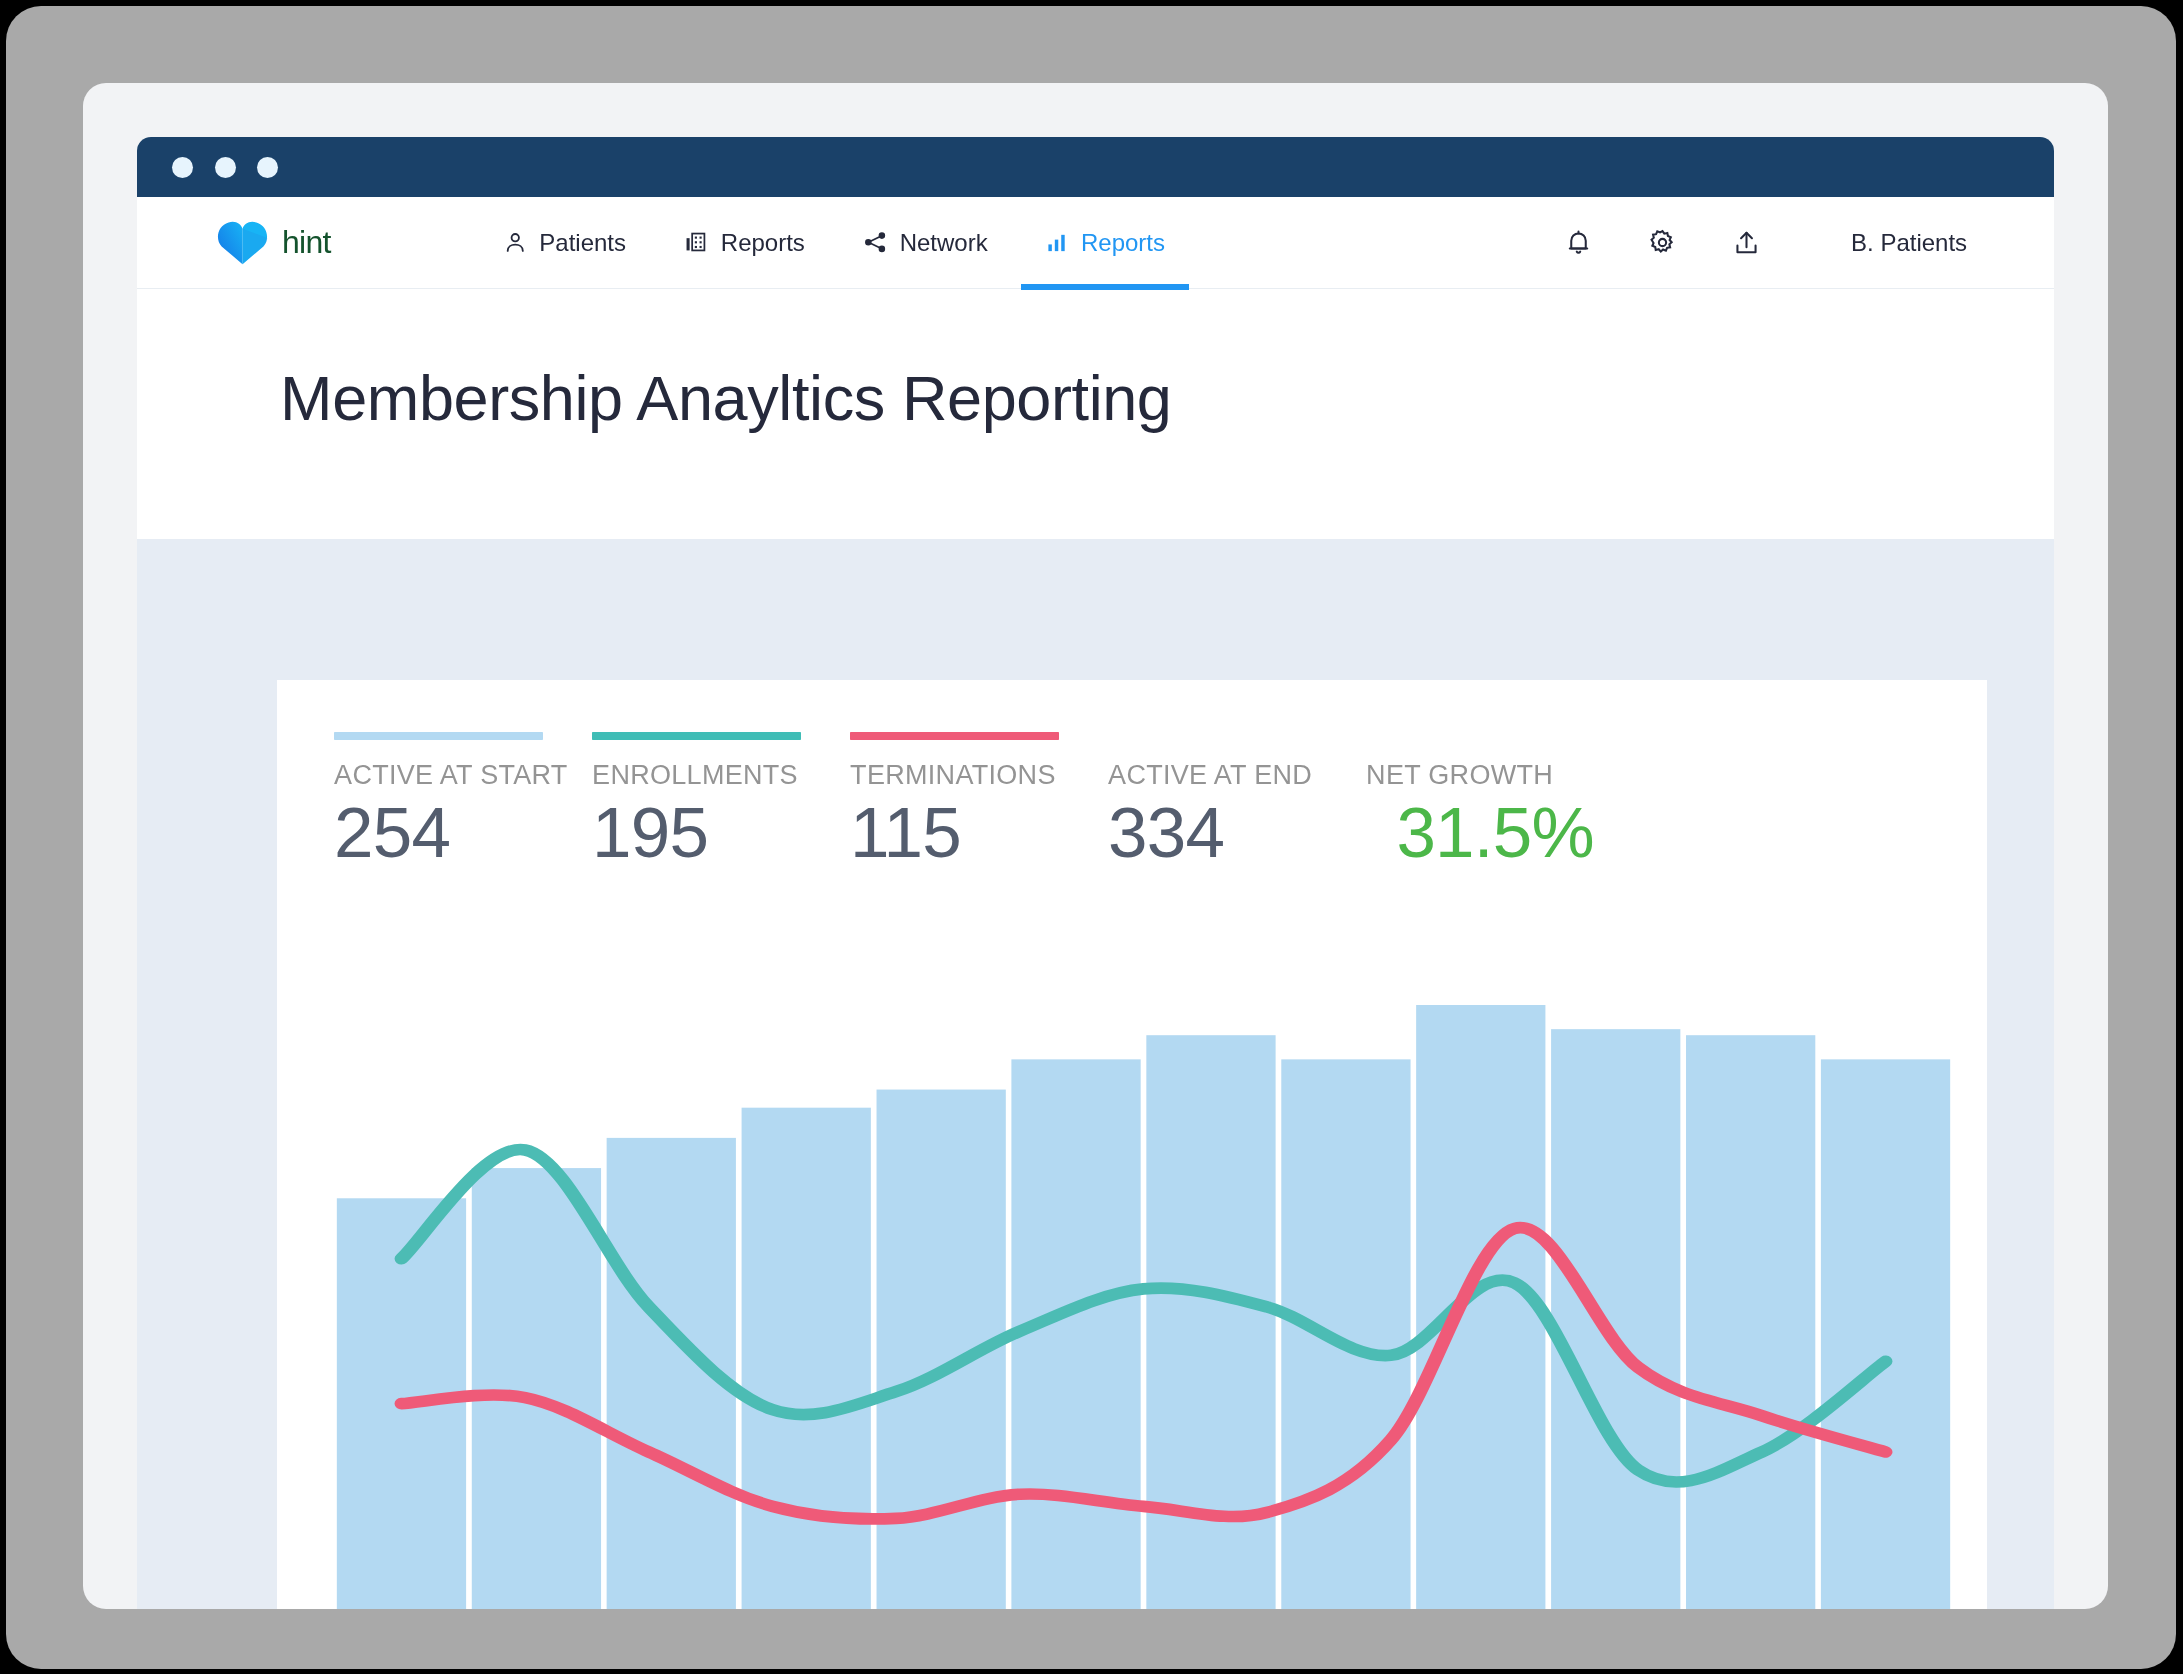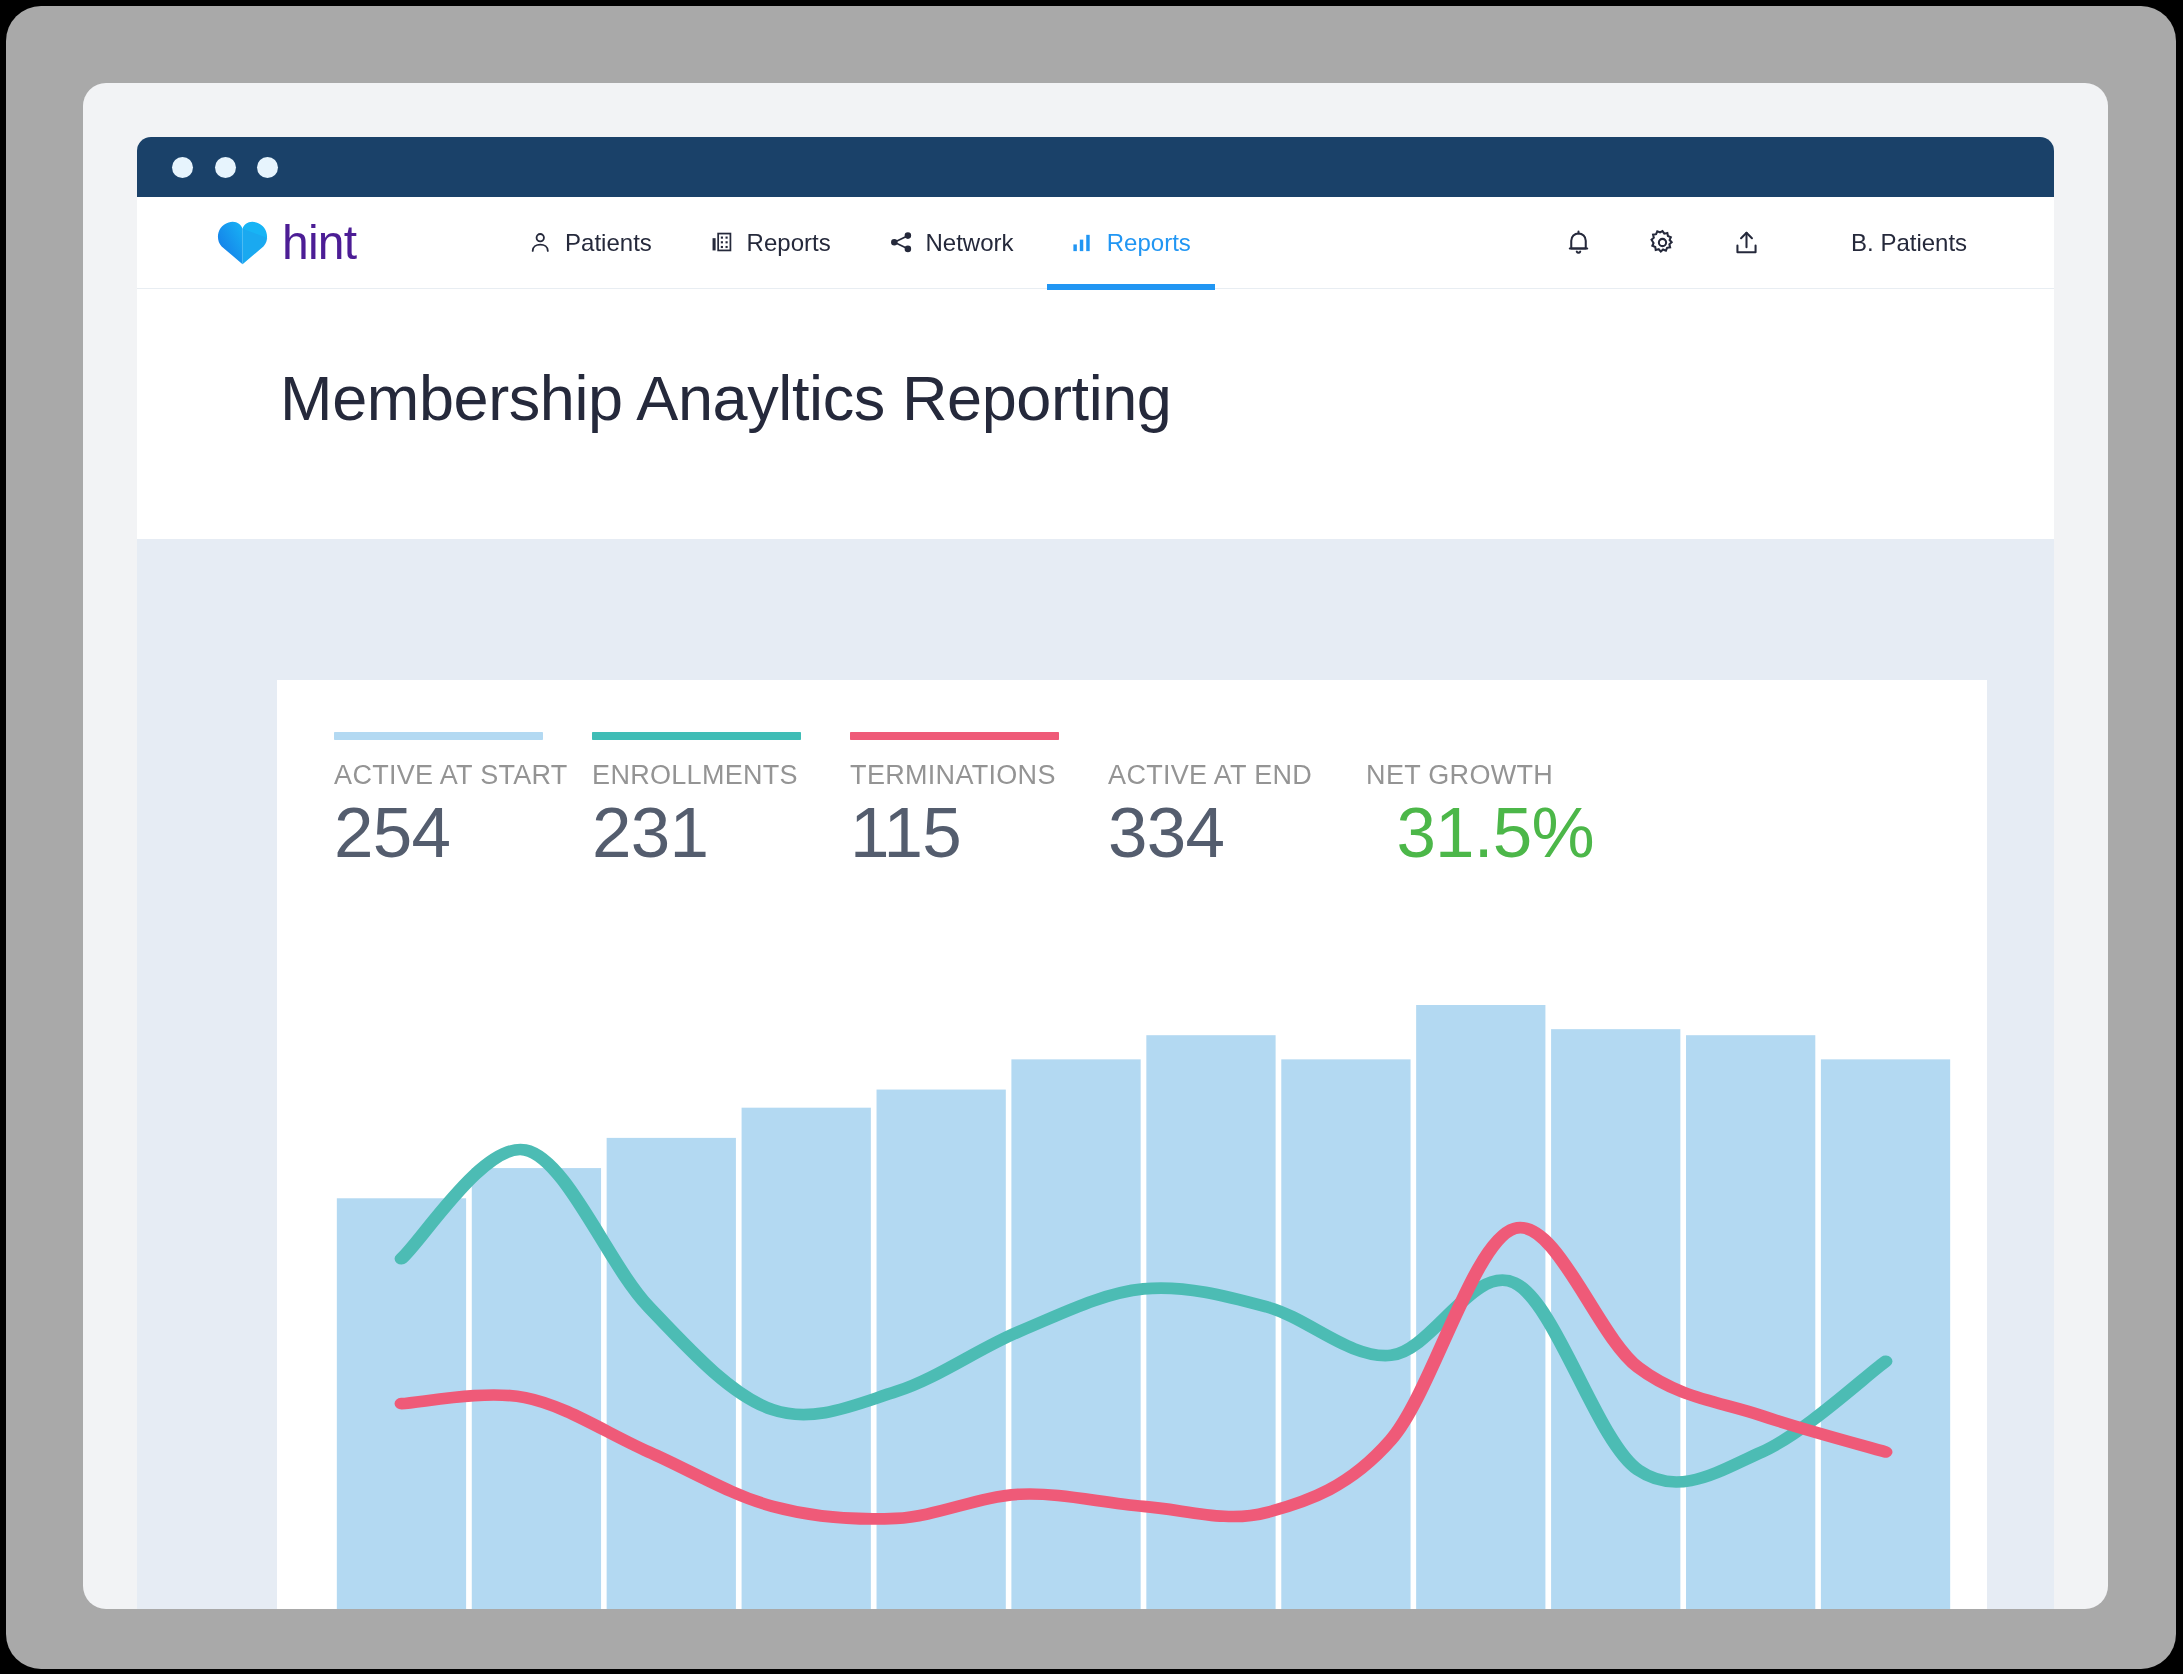--- a/index.html
+++ b/index.html
@@ -59,23 +59,23 @@
     align-items: center;
     position: relative;
   }
   #brand {
     display: flex;
     align-items: center;
     gap: 14px;
     margin-left: 80px;
   }
   #brand-name {
-    font-size: 48px;
+    font-size: 32px;
     font-weight: 300;
-    color: #4c1d95;
+    color: #14532d;
     letter-spacing: -0.8px;
   }
   #nav-items {
     display: flex;
     align-items: center;
     margin-left: 143px;
     height: 100%;
     gap: 0;
   }
   .nav-item {
@@ -304,21 +304,21 @@
 
           <div id="kpi-row">
               <div class="kpi">
                 <div class="kpi-rule" style="background: rgb(179, 217, 242);"></div>
                 <div class="kpi-label">ACTIVE AT START</div>
                 <div class="kpi-value" style="color: rgb(84, 93, 110);">254</div>
               </div>
               <div class="kpi">
                 <div class="kpi-rule" style="background: rgb(63, 189, 182);"></div>
                 <div class="kpi-label">ENROLLMENTS</div>
-                <div class="kpi-value" style="color: rgb(84, 93, 110);">231</div>
+                <div class="kpi-value" style="color: rgb(84, 93, 110);">195</div>
               </div>
               <div class="kpi">
                 <div class="kpi-rule" style="background: rgb(239, 90, 120);"></div>
                 <div class="kpi-label">TERMINATIONS</div>
                 <div class="kpi-value" style="color: rgb(84, 93, 110);">115</div>
               </div>
               <div class="kpi">
                 <div class="kpi-rule blank"></div>
                 <div class="kpi-label">ACTIVE AT END</div>
                 <div class="kpi-value" style="color: rgb(84, 93, 110);">334</div>

